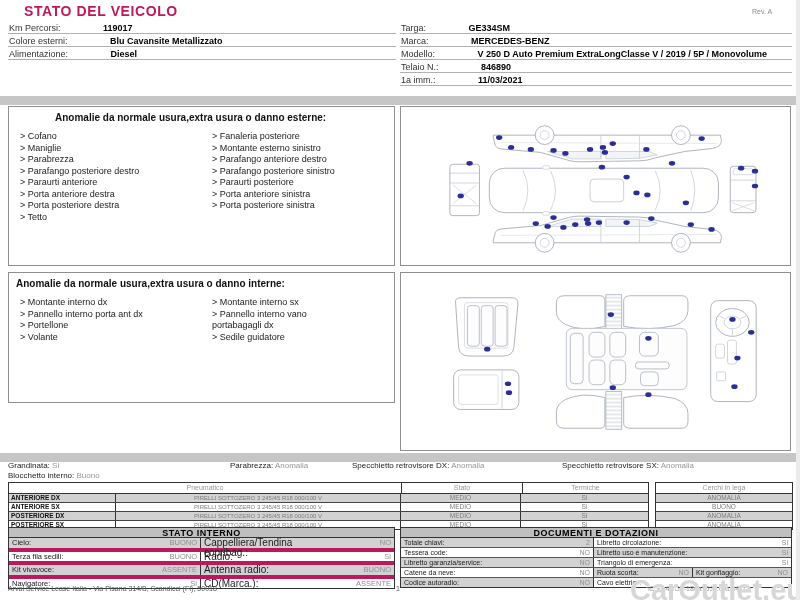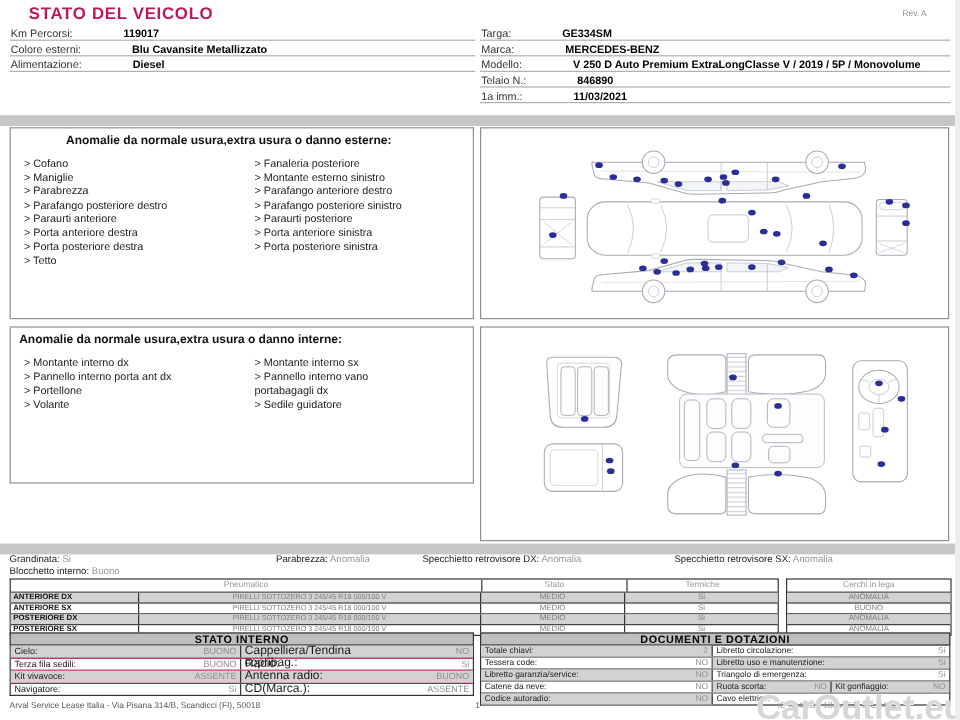--- a/index.html
+++ b/index.html
@@ -62,21 +62,21 @@
   .crow{height:8px;line-height:8px;font-size:6.5px;color:#7d7d7d;text-align:center;border-bottom:1px solid #444;}
   .crow:last-child{border-bottom:none;}
 
   
   .secbar{height:11px;background:#bfbfbf;border:1px solid #333;box-sizing:border-box;
           font-size:9px;font-weight:bold;text-align:center;line-height:10px;letter-spacing:.5px;color:#000;}
   #stato-bar{left:8px;top:527px;width:387px;}
   #doc-bar{left:400px;top:527px;width:392px;}
   #stato-table{left:8px;top:538px;width:387px;border:1px solid #333;border-top:none;box-sizing:border-box;}
   #doc-table{left:400px;top:538px;width:392px;border:1px solid #333;border-top:none;box-sizing:border-box;}
-  .srow{display:flex;height:9.5px;border-bottom:1px solid #be185d;}
+  .srow{display:flex;height:9.5px;border-bottom:4px solid #be185d;}
   .srow:last-child{border-bottom:none;}
   .sil{width:118px;font-size:7.5px;line-height:9.5px;padding-left:3px;color:#1a1a1a;box-sizing:border-box;}
   .siv{width:74px;font-size:7.5px;line-height:9.5px;text-align:right;padding-right:3px;
        color:#8f8f8f;border-right:1px solid #333;box-sizing:border-box;}
   .sil2{width:122px;font-size:10px;line-height:9.5px;padding-left:3px;color:#1a1a1a;box-sizing:border-box;}
   .siv2{flex:1;font-size:7.5px;line-height:9.5px;text-align:right;padding-right:3px;color:#8f8f8f;}
   .drow{display:flex;height:9px;border-bottom:1px solid #555;}
   .drow:last-child{border-bottom:none;}
   .dhalf-l{width:193px;display:flex;border-right:1px solid #333;box-sizing:border-box;}
   .dhalf-r{flex:1;display:flex;}

